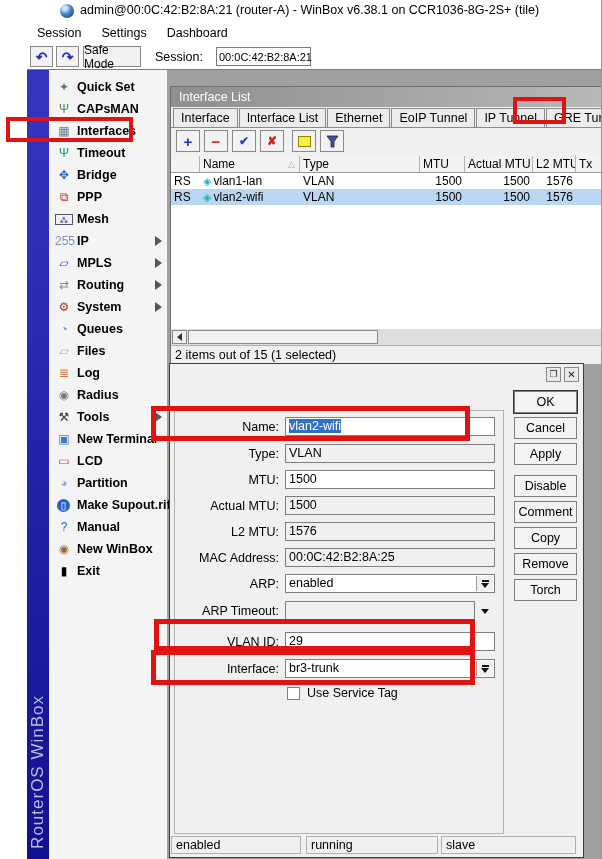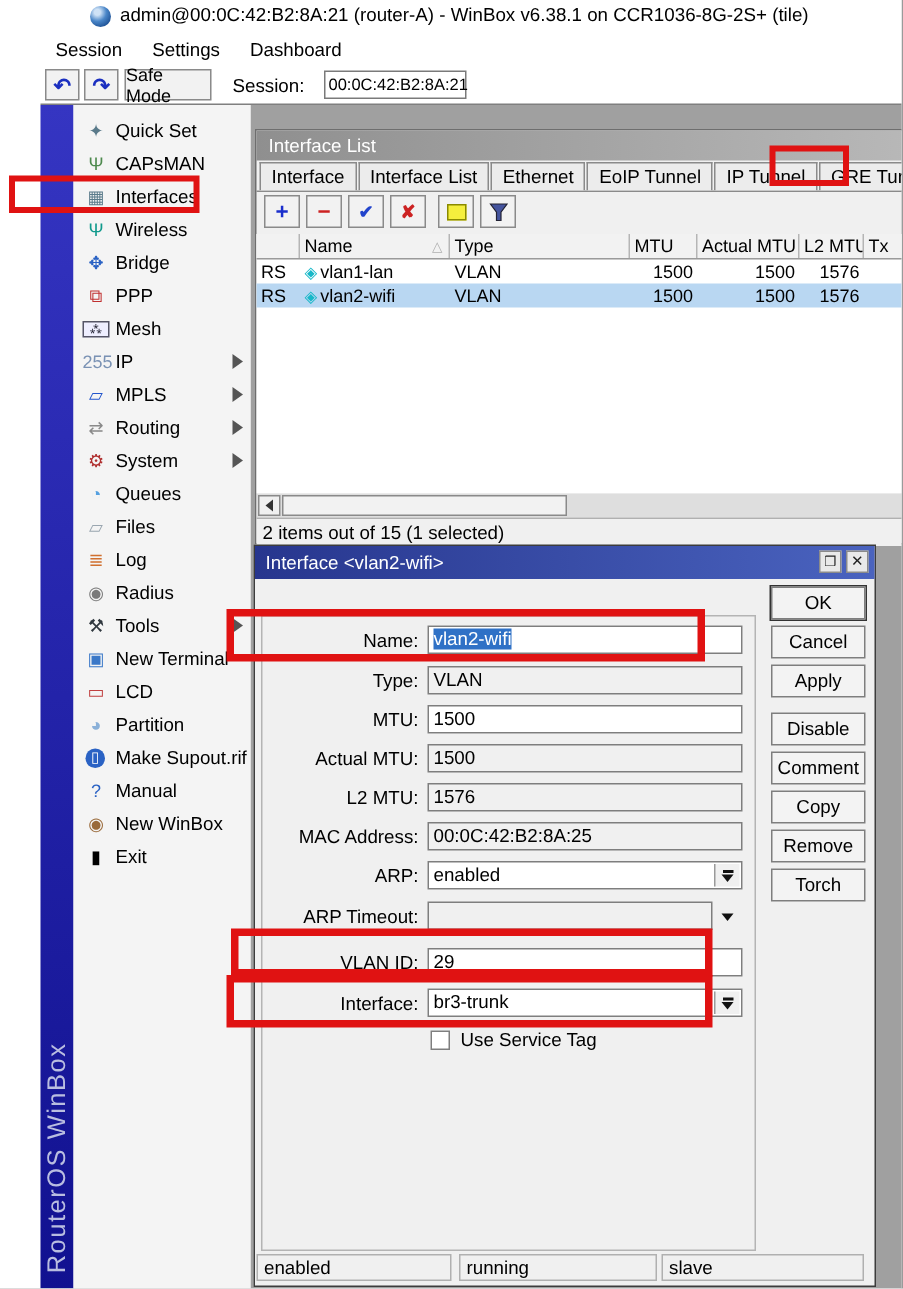--- a/index.html
+++ b/index.html
@@ -29,21 +29,21 @@
   
   #brand-strip { left:0; top:70px; width:22px; height:789px;
                  background:linear-gradient(#3535c2, #111190); }
   #brand-text { position:absolute; bottom:10px; left:1px; writing-mode:vertical-rl;
                 transform:rotate(180deg); color:#b9bde0; font-size:17px; letter-spacing:1px; white-space:nowrap; }
 
   
   #sidebar { left:22px; top:70px; width:118px; height:789px; background:#f4f4f4; }
   .sb-item { position:relative; height:22px; display:flex; align-items:center; padding-left:6px; }
   .sb-item .ico { width:18px; text-align:center; font-size:12px; flex:0 0 18px; }
-  .sb-item .lbl { margin-left:4px; white-space:nowrap; }
+  .sb-item .lbl { margin-left:4px; white-space:nowrap;font-weight:bold; }
   .sb-arrow { position:absolute; right:5px; top:6px; width:0; height:0;
               border:5px solid transparent; border-left:7px solid #555; border-right:none; }
   .sb-item:nth-child(1) .ico{color:#c9a227}   .sb-item:nth-child(2) .ico{color:#5a7a8a}
   .sb-item:nth-child(3) .ico{color:#4e8a4e}   .sb-item:nth-child(4) .ico{color:#5a7a8a}
   .sb-item:nth-child(5) .ico{color:#119a8c}   .sb-item:nth-child(6) .ico{color:#2a62c4}
   .sb-item:nth-child(7) .ico{color:#c03030}
   .sb-item:nth-child(8) .ico{font-size:7px;border:1px solid #556;background:#eef;color:#223;height:11px;line-height:9px;}
   .sb-item:nth-child(9) .ico{color:#7a92b4}   .sb-item:nth-child(10) .ico{color:#2255cc}
   .sb-item:nth-child(11) .ico{color:#8a8a8a}  .sb-item:nth-child(12) .ico{color:#b03030}
   .sb-item:nth-child(13) .ico{color:#54a0e0}  .sb-item:nth-child(14) .ico{color:#9aa6b0}
@@ -175,21 +175,21 @@
     <div class="sb-item">
         <span class="ico">Ψ</span>
         <span class="lbl">CAPsMAN</span>
       </div>
     <div class="sb-item">
         <span class="ico">▦</span>
         <span class="lbl">Interfaces</span>
       </div>
     <div class="sb-item">
         <span class="ico">Ψ</span>
-        <span class="lbl">Wireless</span>
+        <span class="lbl">Timeout</span>
       </div>
     <div class="sb-item">
         <span class="ico">✥</span>
         <span class="lbl">Bridge</span>
       </div>
     <div class="sb-item">
         <span class="ico">⧉</span>
         <span class="lbl">PPP</span>
       </div>
     <div class="sb-item">
@@ -324,23 +324,20 @@
     <div id="if-hscroll">
       <div class="sbtn">
           <b></b>
         </div>
       <div class="thumb"></div>
     </div>
     <div id="ifwin-status">2 items out of 15 (1 selected)</div>
   </div>
 
   <div class="abs" id="dialog">
-    <div id="dlg-title">
-        <span>Interface &lt;vlan2-wifi&gt;</span>
-      </div>
     <div class="ctl-btn" id="dlg-max">❒</div>
     <div class="ctl-btn" id="dlg-close">✕</div>
 
     <div id="form-panel">
       <div class="frow" style="top:6px">
         <span class="lab">Name:</span>
         <div class="inp"><span class="sel-text">vlan2-wifi</span></div>
       </div>
       <div class="frow" style="top:33px">
         <span class="lab">Type:</span>

